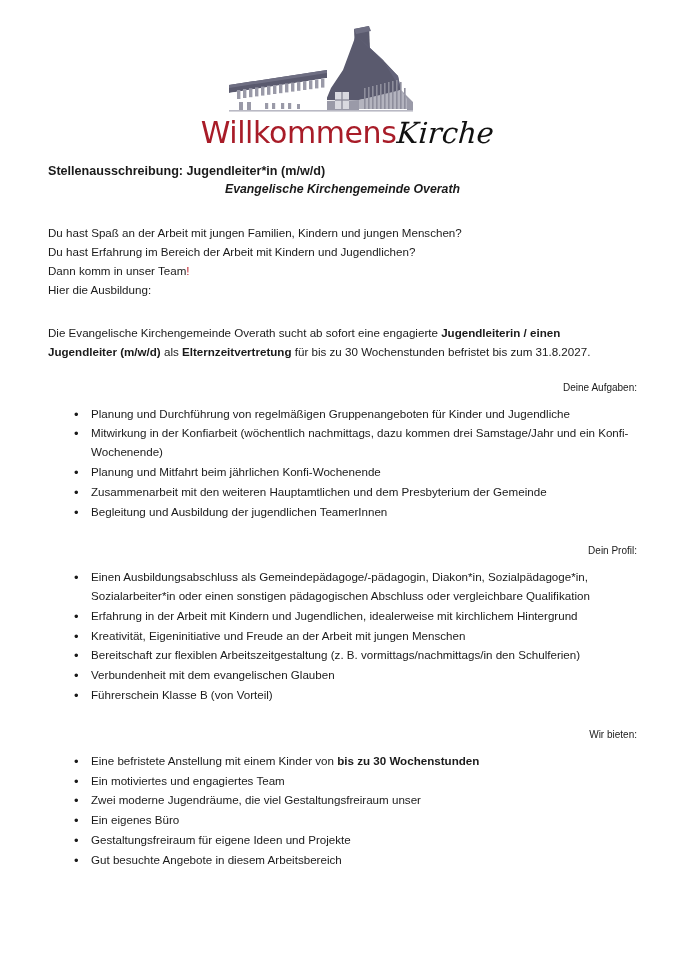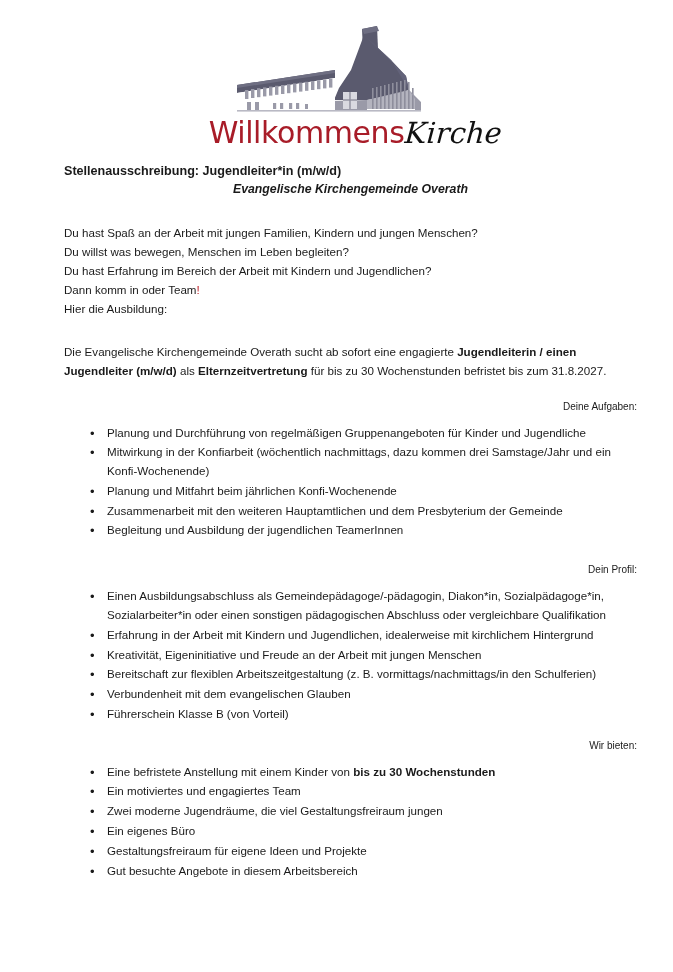--- a/index.html
+++ b/index.html
@@ -11,21 +11,21 @@
     font-family:"Liberation Sans","DejaVu Sans",sans-serif;
     color:#1a1a1a;
     -webkit-font-smoothing:antialiased;
     overflow:hidden;
   }
   .page{
     position:relative;
     width:673px;
     height:972px;
     box-sizing:border-box;
-    padding:0 36px 0 64px;
+    padding:0 36px 0 48px;
   }
 
   
   .logo-block{
     width:100%;
     padding-top:26px;
     display:flex;
     flex-direction:column;
     align-items:center;
   }
@@ -120,21 +120,21 @@
     left:26px;
     top:-1px;
     font-size:13px;
     line-height:1.62;
     color:#1a1a1a;
   }
   ul.bullets li b{font-weight:bold;}
 
   .sec-aufgaben{margin-top:21px;}
   .sec-profil{margin-top:24px;}
-  .sec-bieten{margin-top:16px;}
+  .sec-bieten{margin-top:24px;}
   .list-aufgaben{margin-top:13px;}
   .list-profil{margin-top:13px;}
   .list-bieten{margin-top:13px;}
 </style>
 </head>
 <body>
 
 <div class="page">
 
   <div class="logo-block">
@@ -208,23 +208,22 @@
       <span class="logo-word-a">Willkommens</span>
       <span class="logo-word-b">Kirche</span>
     </div>
   </div>
 
   <div class="doc-title">Stellenausschreibung: Jugendleiter*in (m/w/d)</div>
   <div class="doc-subtitle">Evangelische Kirchengemeinde Overath</div>
 
   <div class="intro-block">
     <div class="intro-line">Du hast Spaß an der Arbeit mit jungen Familien, Kindern und jungen Menschen?</div>
-    <div class="intro-line">Du willst was bewegen, Menschen im Leben begleiten?</div>
     <div class="intro-line">Du hast Erfahrung im Bereich der Arbeit mit Kindern und Jugendlichen?</div>
-    <div class="intro-line"><span>Dann komm in oder Team</span><span class="excl">!</span></div>
+    <div class="intro-line"><span>Dann komm in unser Team</span><span class="excl">!</span></div>
     <div class="intro-line">Hier die Ausbildung:</div>
   </div>
 
   <p class="lead-para"><span>Die Evangelische Kirchengemeinde Overath sucht ab sofort eine engagierte </span><b>Jugendleiterin / einen Jugendleiter (m/w/d)</b><span> als </span><b>Elternzeitvertretung</b><span> für bis zu 30 Wochenstunden befristet bis zum 31.8.2027.</span></p>
 
   <div class="section-heading sec-aufgaben">Deine Aufgaben:</div>
   <ul class="bullets list-aufgaben">
     <li>Planung und Durchführung von regelmäßigen Gruppenangeboten für Kinder und Jugendliche</li>
     <li>Mitwirkung in der Konfiarbeit (wöchentlich nachmittags, dazu kommen drei Samstage/Jahr und ein Konfi-Wochenende)</li>
     <li>Planung und Mitfahrt beim jährlichen Konfi-Wochenende</li>
@@ -239,19 +238,19 @@
     <li>Kreativität, Eigeninitiative und Freude an der Arbeit mit jungen Menschen</li>
     <li>Bereitschaft zur flexiblen Arbeitszeitgestaltung (z. B. vormittags/nachmittags/in den Schulferien)</li>
     <li>Verbundenheit mit dem evangelischen Glauben</li>
     <li>Führerschein Klasse B (von Vorteil)</li>
   </ul>
 
   <div class="section-heading sec-bieten">Wir bieten:</div>
   <ul class="bullets list-bieten">
     <li><span>Eine befristete Anstellung mit einem Kinder von </span><b>bis zu 30 Wochenstunden</b></li>
     <li><span>Ein motiviertes und engagiertes Team</span></li>
-    <li><span>Zwei moderne Jugendräume, die viel Gestaltungsfreiraum jungen</span></li>
+    <li><span>Zwei moderne Jugendräume, die viel Gestaltungsfreiraum unser</span></li>
     <li><span>Ein eigenes Büro</span></li>
     <li><span>Gestaltungsfreiraum für eigene Ideen und Projekte</span></li>
     <li><span>Gut besuchte Angebote in diesem Arbeitsbereich</span></li>
   </ul>
 
 </div>
 
 </body></html>

